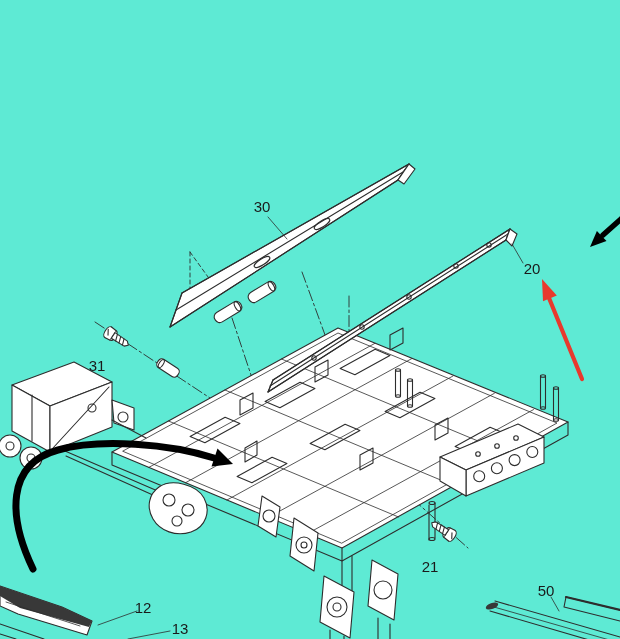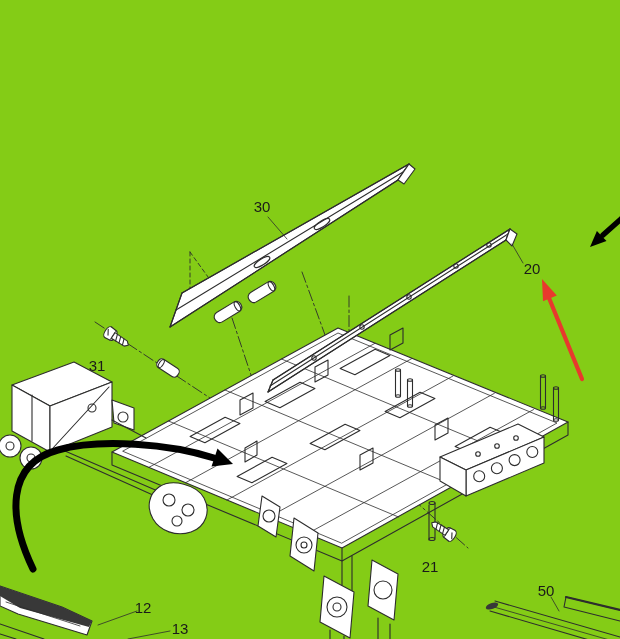--- a/index.html
+++ b/index.html
@@ -1,17 +1,17 @@
 <!DOCTYPE html>
 <html><head>
 <meta charset="utf-8">
 <style>
   html,body { margin:0; padding:0; background:#fff; }
   .stage {
-    position:relative; width:620px; height:639px; background:#84cc16;
+    position:relative; width:620px; height:639px; background:#5eead4;
     overflow:hidden; font-family:"Liberation Sans", sans-serif;
   }
   svg { display:block; }
   .art   { stroke:#2d2d2d; fill:none; stroke-width:1.1; stroke-linejoin:round; stroke-linecap:round; }
   .thin  { stroke-width:0.8; }
   .cdash { stroke-dasharray:11 3 2.5 3; stroke-width:0.9; }
   .dash  { stroke-dasharray:4 3; stroke-width:0.9; }
   .fillw { fill:#ffffff; }
   .filld { fill:#383838; stroke:none; }
   .redl  { stroke:#e8392d; stroke-width:4.2; }

